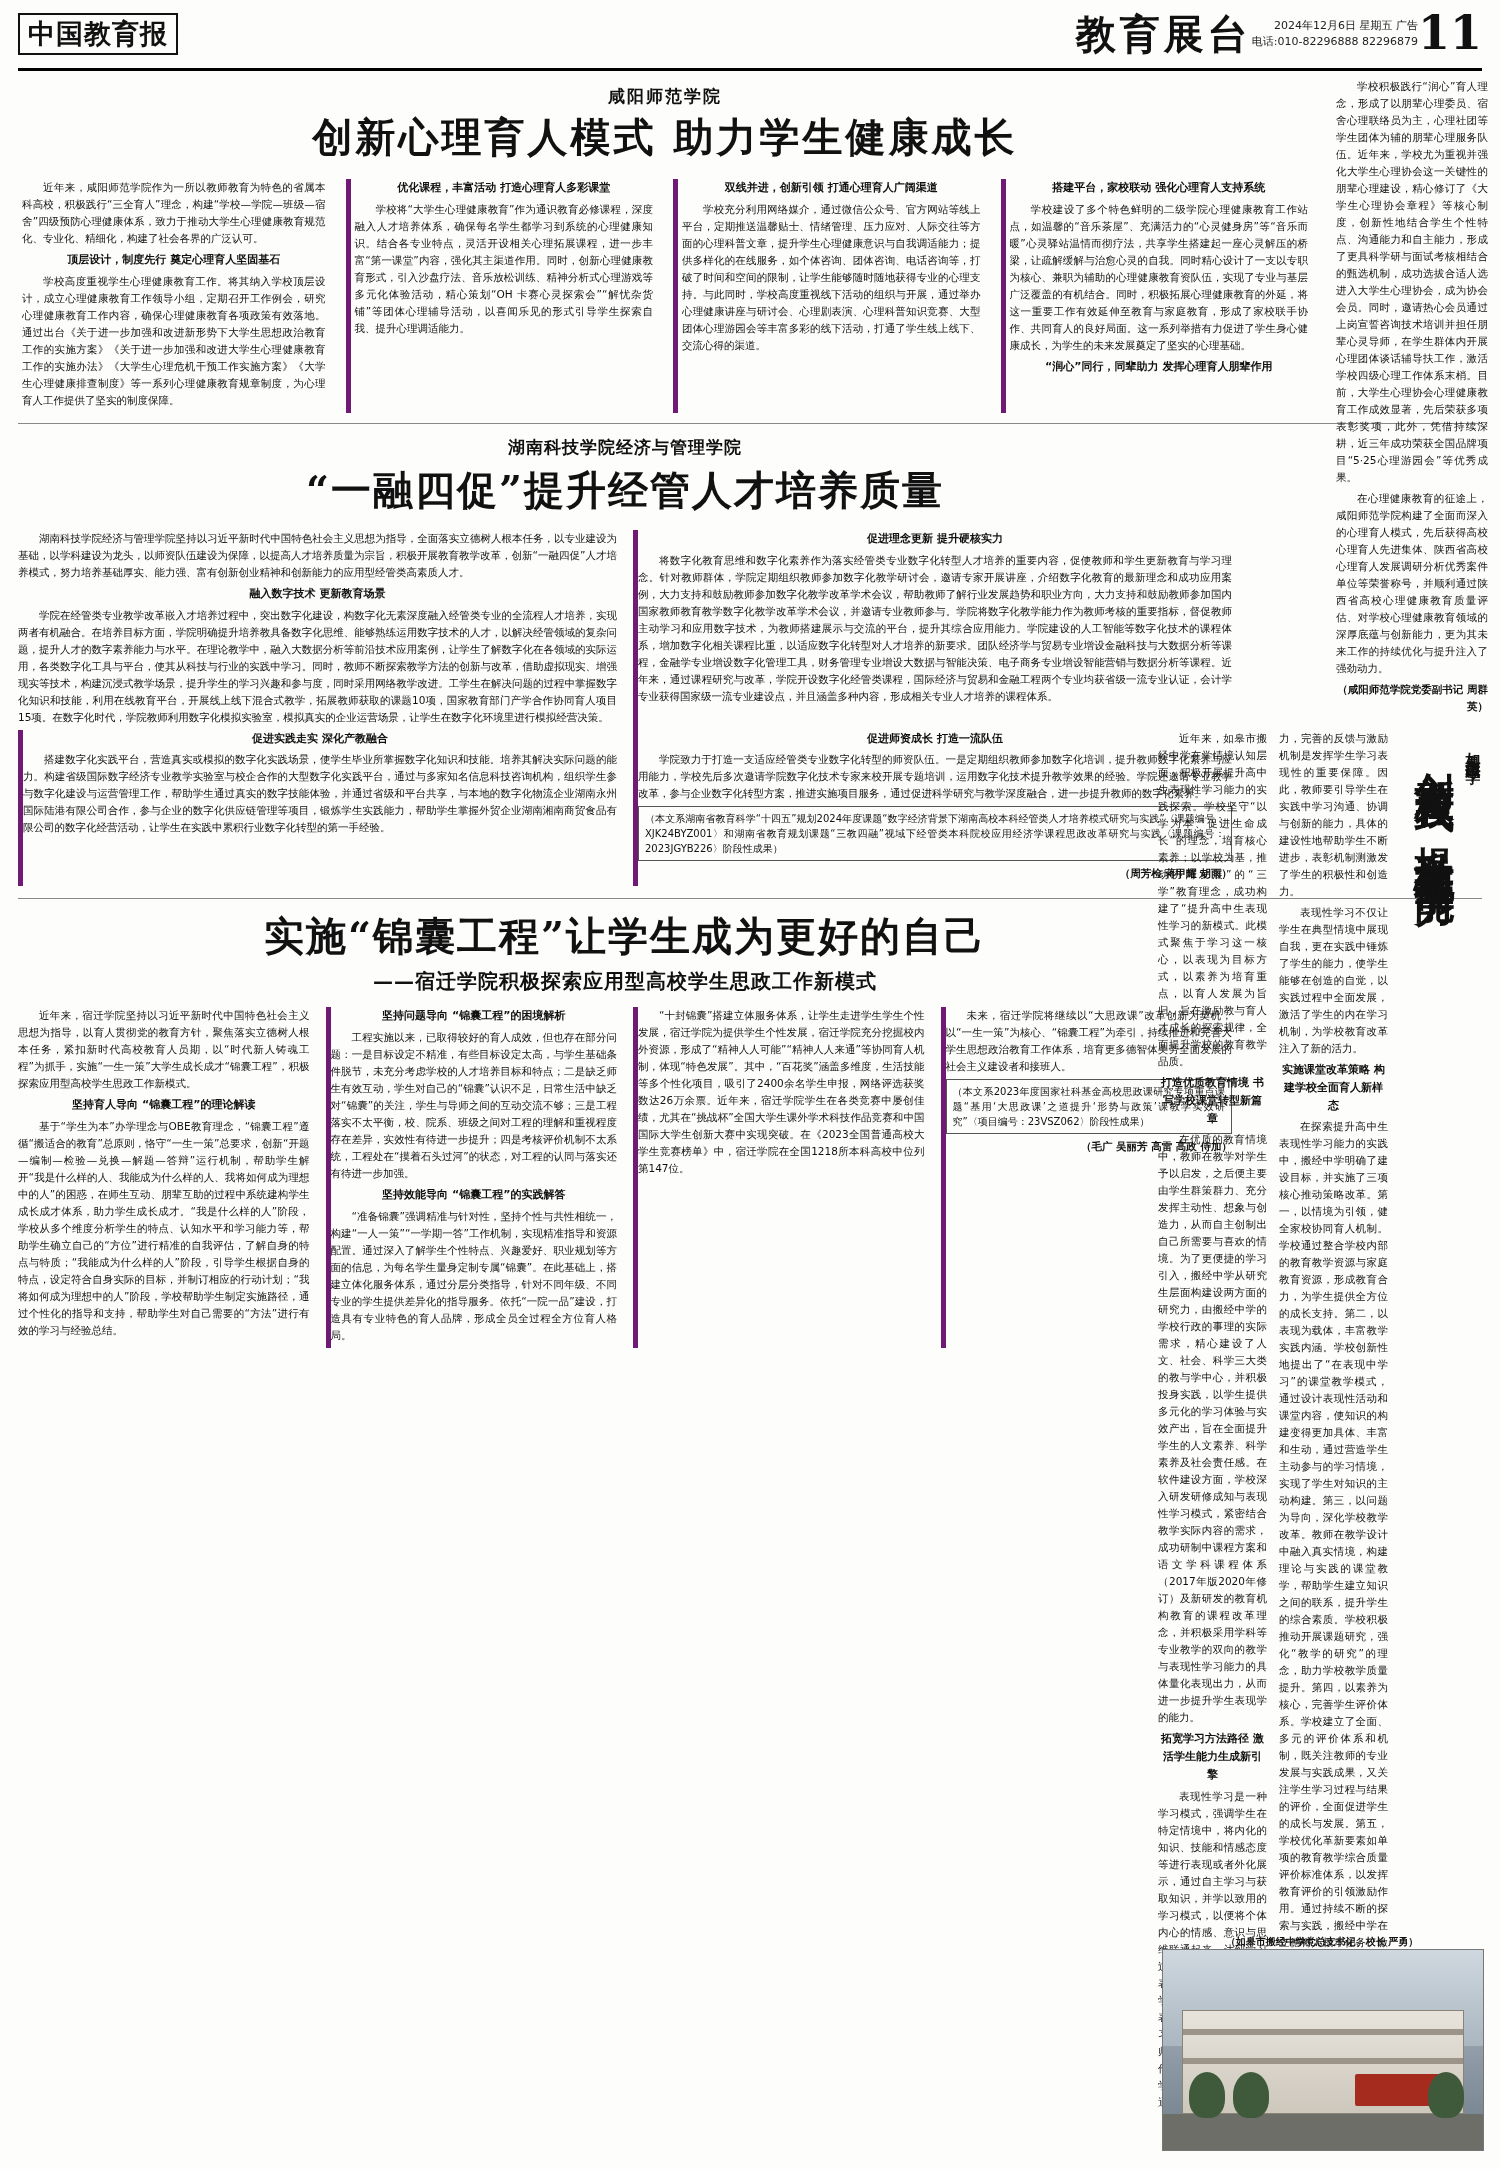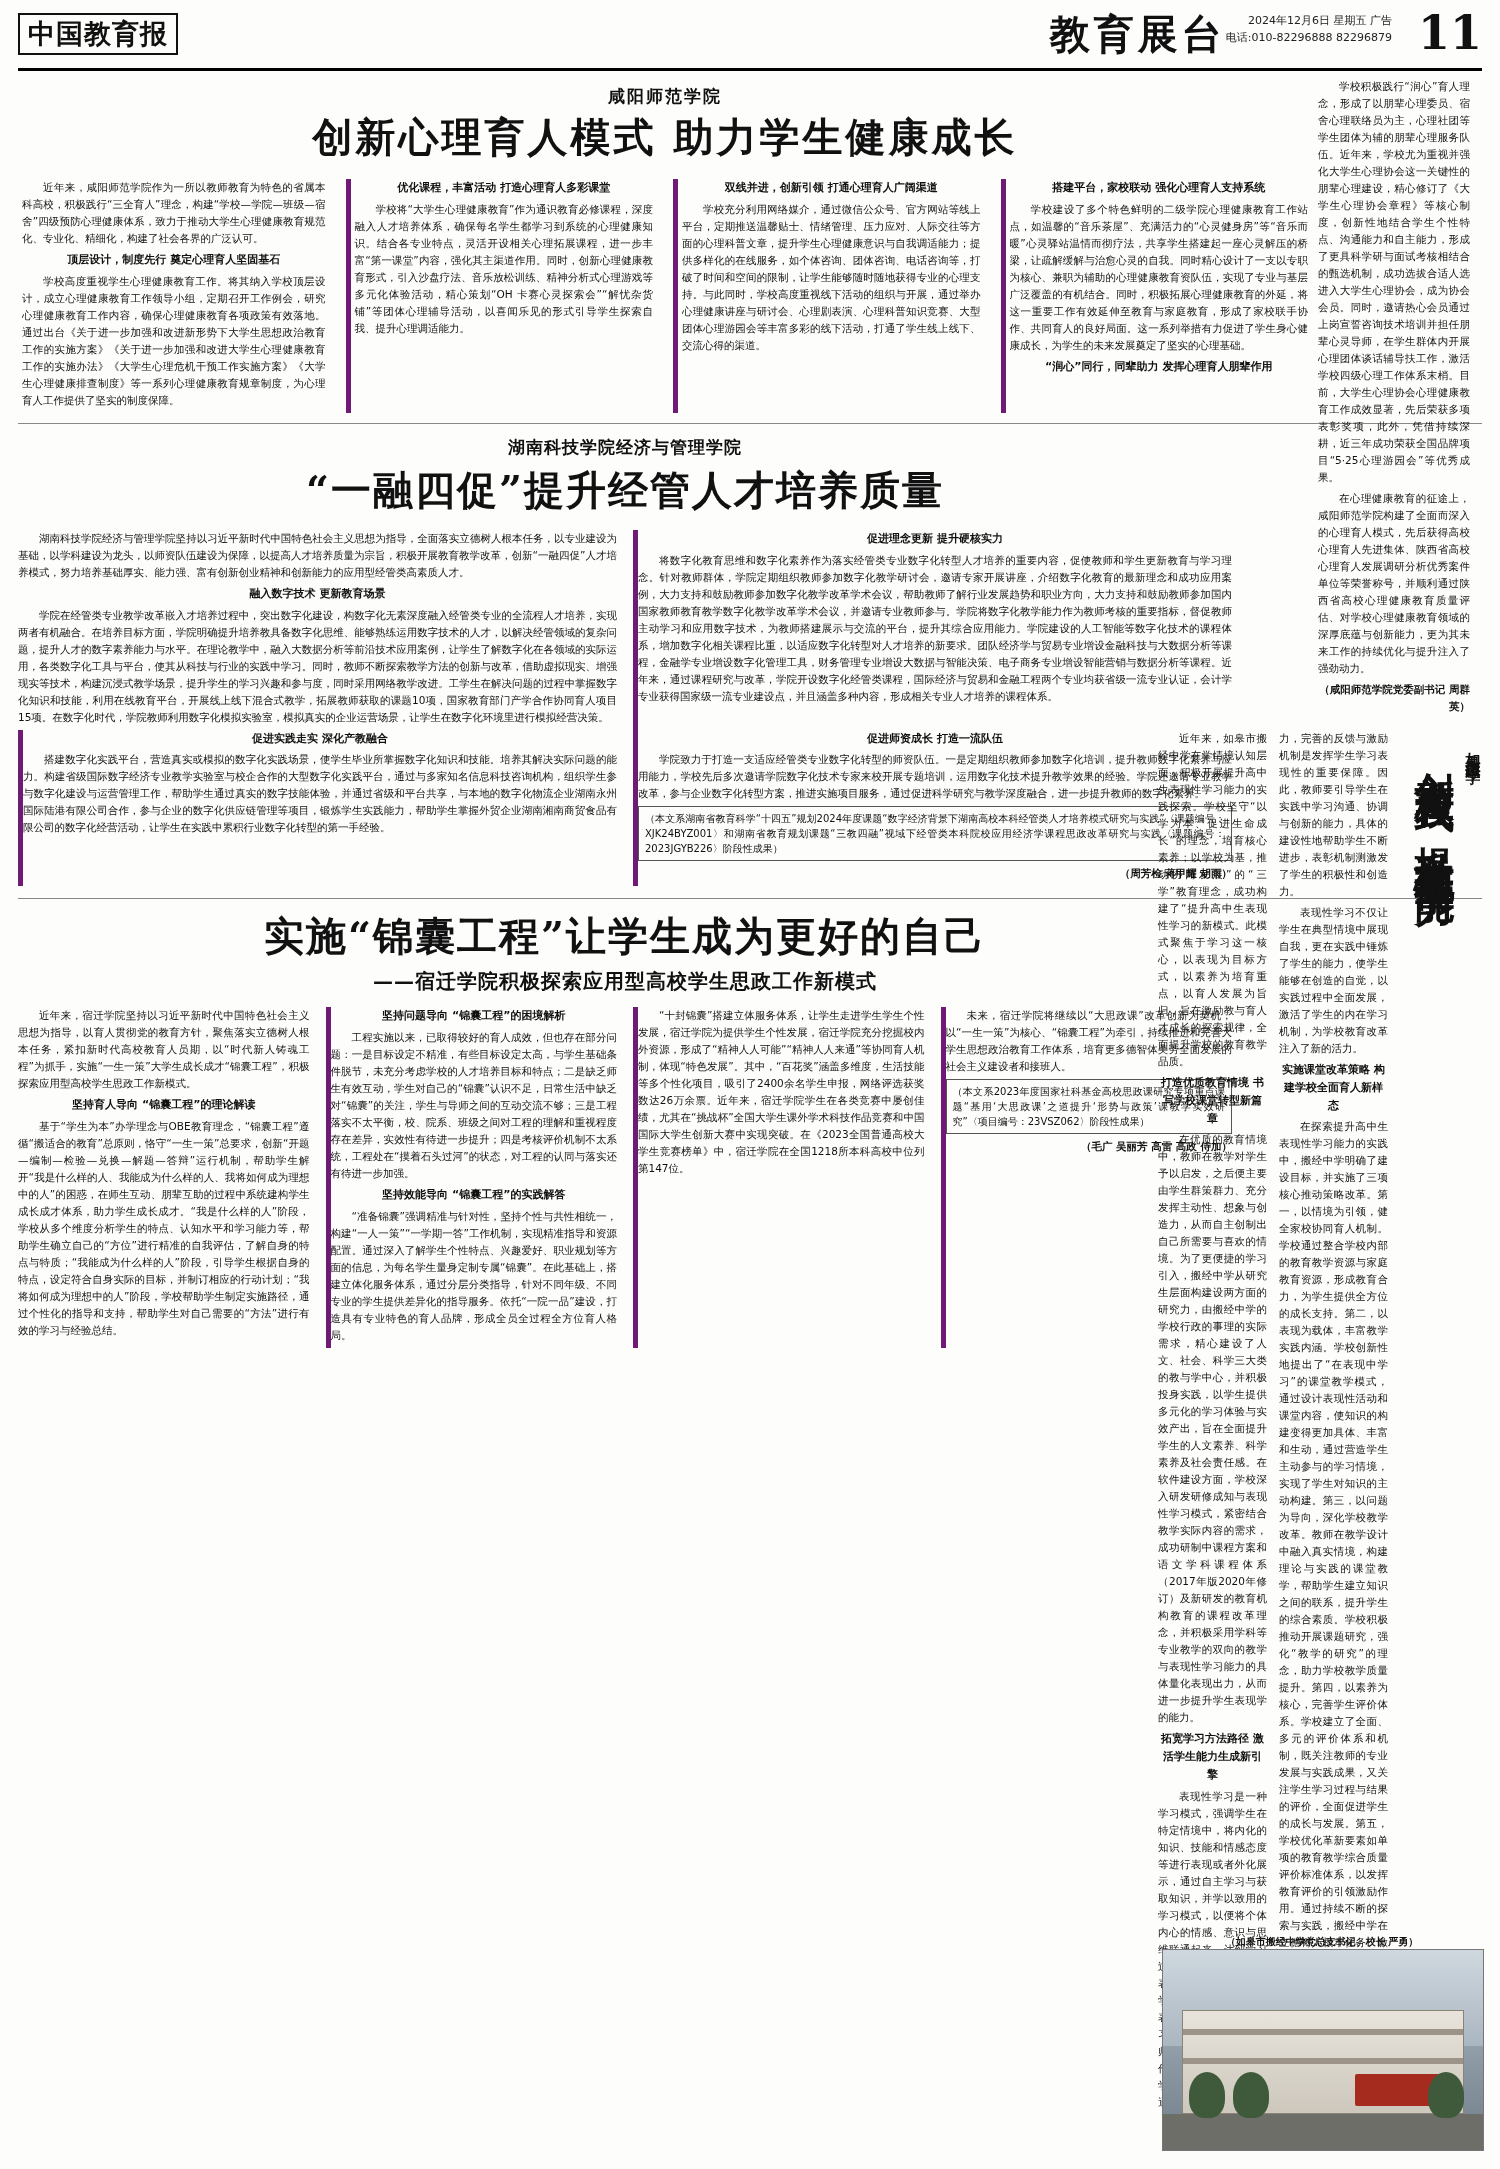--- a/index.html
+++ b/index.html
@@ -12,42 +12,42 @@
     overflow:hidden;
   }
   .page { width:1500px; height:2169px; position:relative; box-sizing:border-box; padding:0 18px; }
 
   
   .masthead { display:flex; align-items:center; height:68px; border-bottom:3px solid #000; position:relative; }
   .logo { font-family:"DejaVu Serif", serif; font-weight:bold; font-size:27px; letter-spacing:1px;
           border:2px solid #111; padding:5px 8px 6px 8px; line-height:1; white-space:nowrap; }
   .masthead-title { flex:1; text-align:right; font-family:"DejaVu Serif", serif; font-weight:bold;
                     font-size:40px; letter-spacing:4px; }
-  .masthead-right { display:flex; align-items:flex-start; gap:26px; }
+  .masthead-right { display:flex; align-items:flex-end; gap:0; }
   .mh-meta { text-align:right; font-size:11px; line-height:1.5; color:#222; padding-bottom:4px; }
   .pagenum { font-family:"DejaVu Serif", serif; font-size:46px; font-weight:bold; line-height:0.9; }
 
   
   .col { font-size:10.5px; line-height:1.62; text-align:justify; }
   .col p { margin:0 0 4px 0; text-indent:2em; }
   .sub { font-weight:bold; text-align:center; margin:7px 0 5px 0; text-indent:0 !important; font-size:11px; }
   .sign { text-align:right; font-weight:bold; margin-top:6px; text-indent:0 !important; font-size:10.5px;}
   .boxnote { border:1px solid #555; padding:4px 6px; margin-top:6px; text-indent:0 !important; font-size:10px; line-height:1.5;}
 
   
   .a1 { position:relative; }
   .a1-school { text-align:center; font-size:17px; font-weight:bold; margin:14px 0 0 0; letter-spacing:2px;}
   .a1-title { text-align:center; font-family:"DejaVu Serif", serif; font-weight:bold;
               font-size:40px; letter-spacing:3px; margin:2px 0 14px 0; }
   .a1-body { display:grid; grid-template-columns:repeat(4, 1fr); gap:0 16px; }
   .a1-body .col { padding:0 4px; }
   .vline { border-left:5px solid #701a75; }
 
   
-  .rail { position:absolute; right:30px; top:78px; width:152px; }
+  .rail { position:absolute; right:12px; top:78px; width:152px; }
   .rail .col { font-size:10.5px; }
 
   .hr-thin { border-top:1px solid #888; margin:10px 0 0 0; }
 
   
   .a2-school { text-align:center; font-size:17px; font-weight:bold; margin:12px 0 2px 0; letter-spacing:1px;}
   .a2-title { text-align:center; font-family:"DejaVu Serif", serif; font-weight:bold;
               font-size:40px; letter-spacing:2px; margin:4px 0 12px 0; }
   .a2-body { display:grid; grid-template-columns:repeat(2, 1fr); gap:0 16px; }
 

